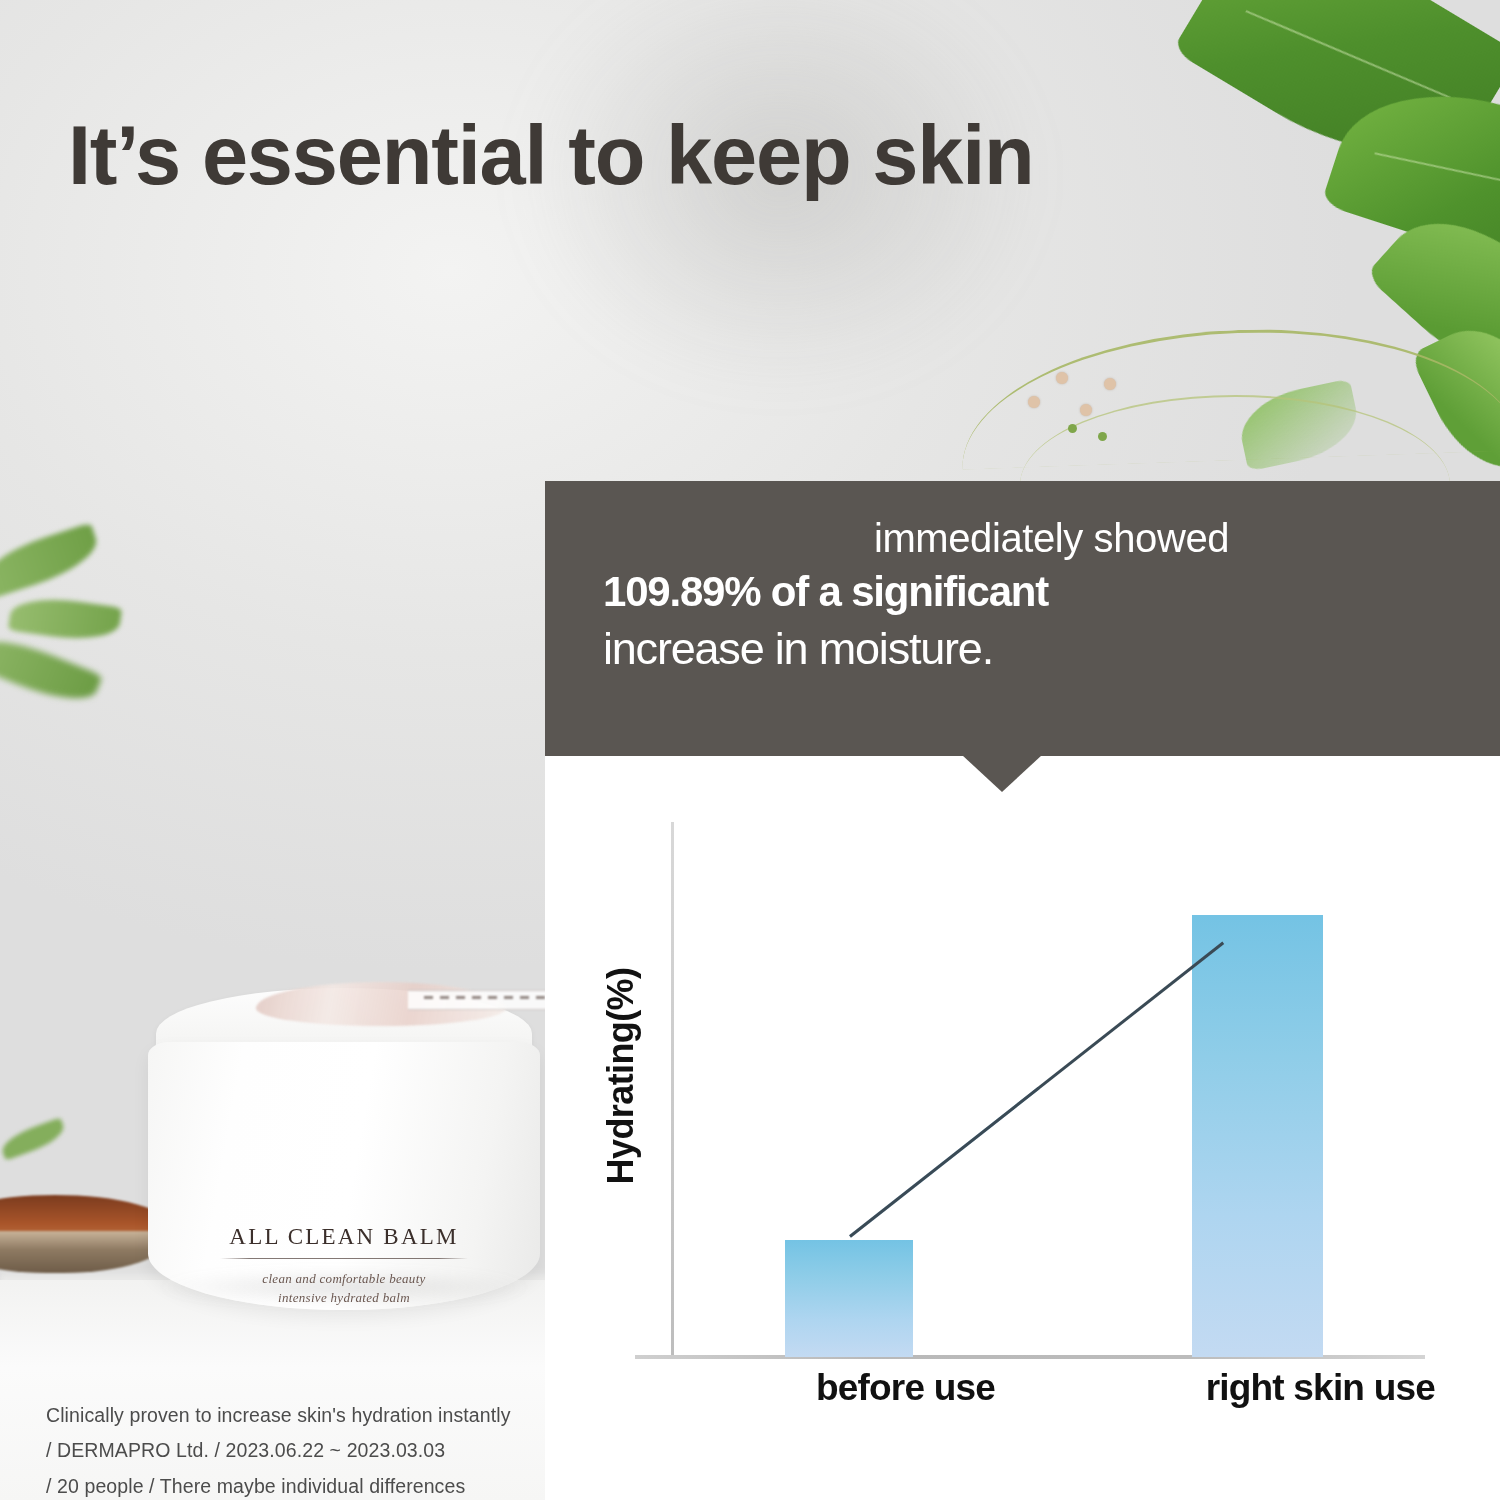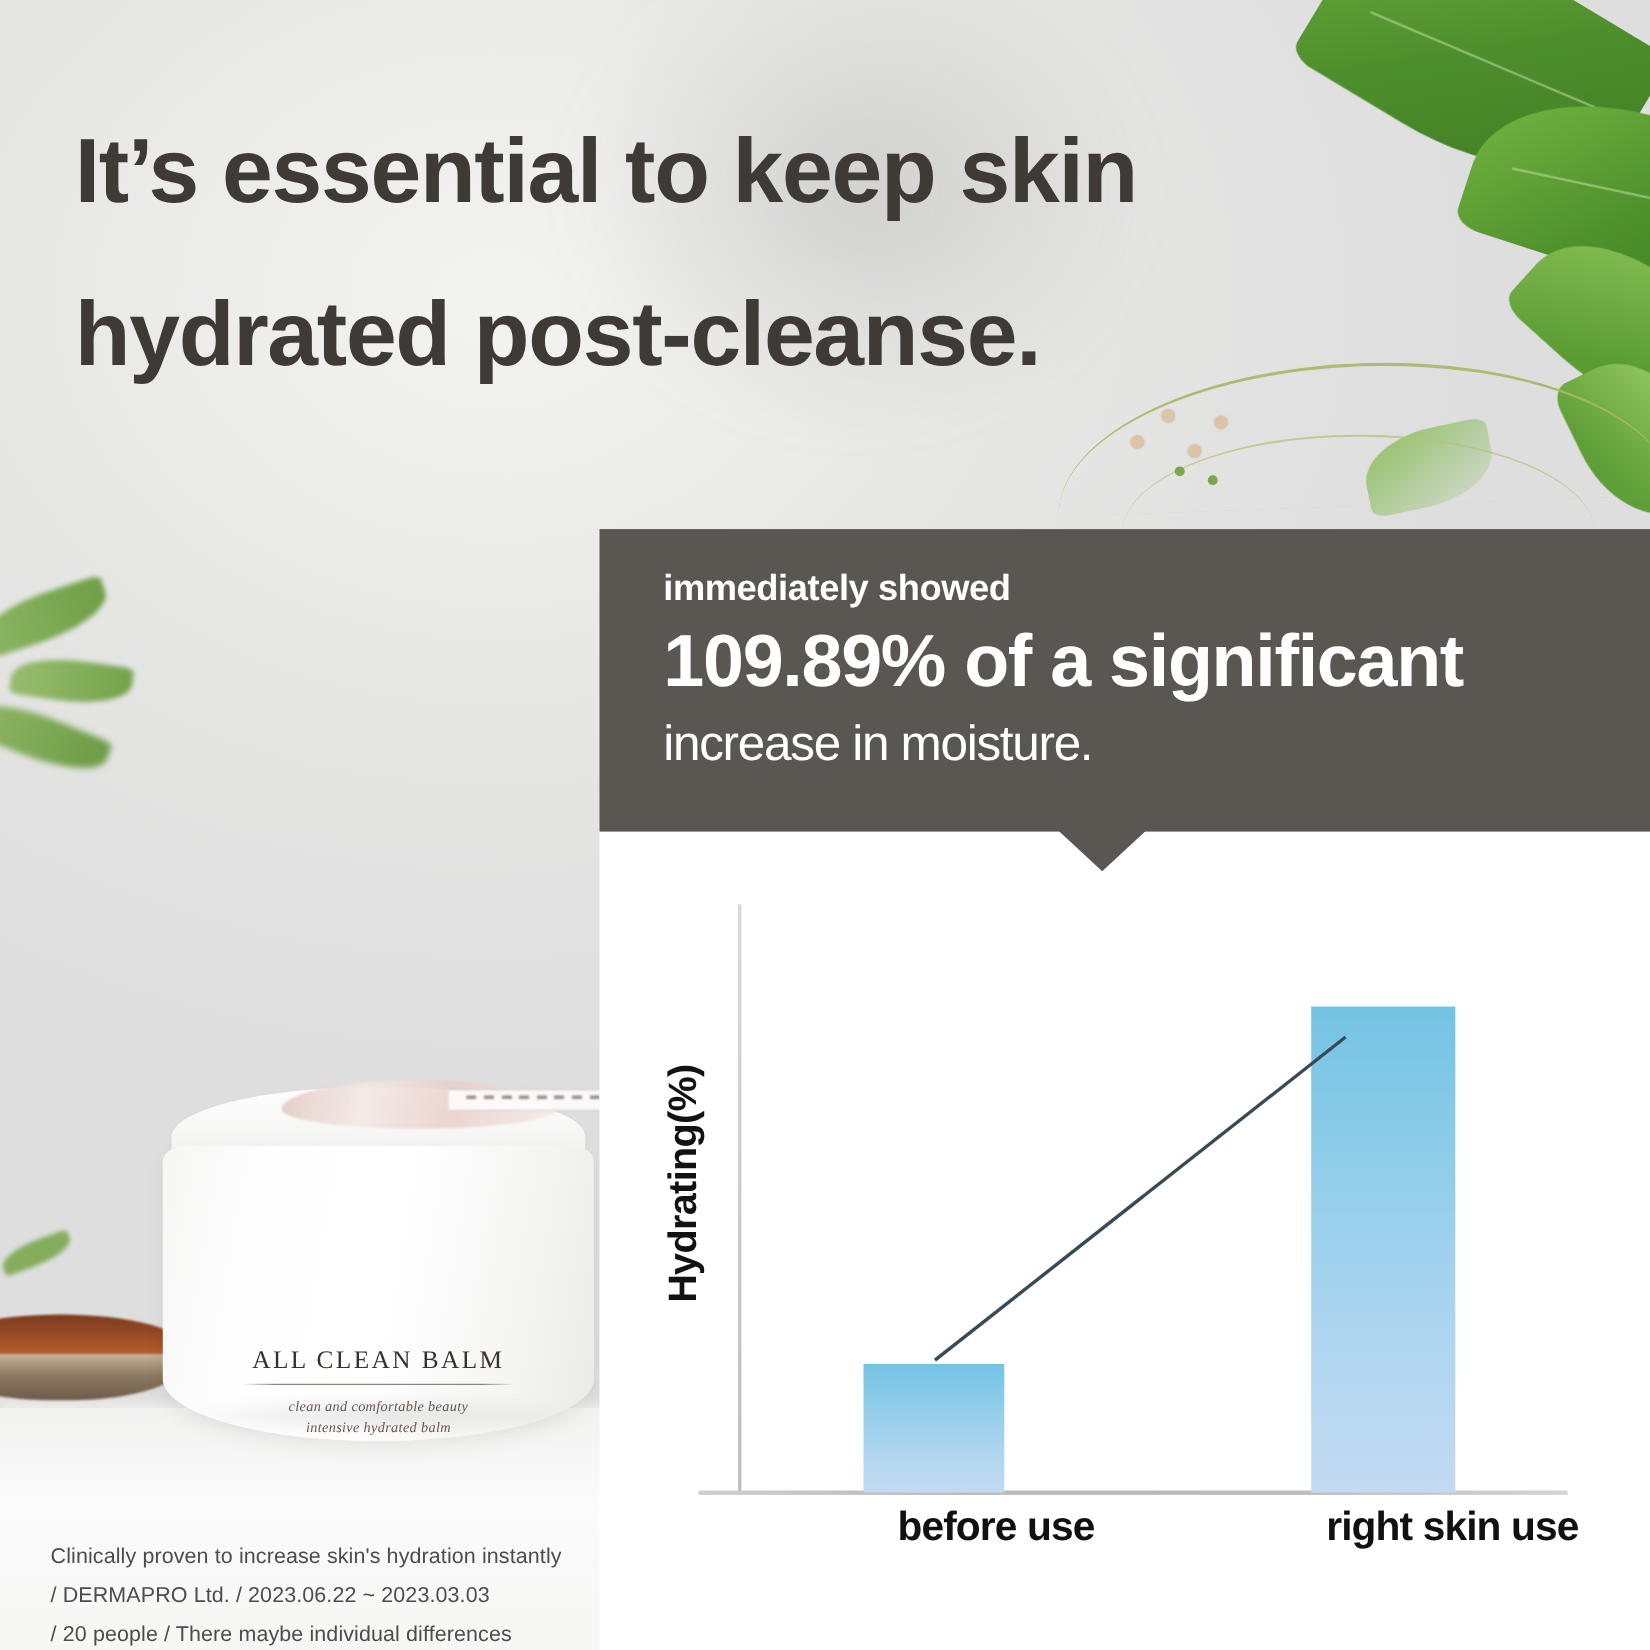--- a/index.html
+++ b/index.html
@@ -171,22 +171,22 @@
     background:#ffffff;
   }
 
   
   #callout {
     position:absolute; left:545px; top:481px; width:955px; height:275px;
     background:#5a5652;
     padding:34px 0 0 58px;
     color:#ffffff;
   }
-  #callout .line1 { font-size:33px; font-weight:700; letter-spacing:-.4px; line-height:1.18; }
-  #callout .line2 { font-size:67px; font-weight:700; letter-spacing:-1.2px; line-height:1.42; }
+  #callout .line1 { font-size:40px; font-weight:400; letter-spacing:-.4px; line-height:1.18;text-align:center; }
+  #callout .line2 { font-size:42px; font-weight:700; letter-spacing:-1.2px; line-height:1.42; }
   #callout .line3 { font-size:45px; font-weight:400; letter-spacing:-1.2px; line-height:1.18; }
   #callout-tail {
     position:absolute; left:962px; top:755px;
     width:0; height:0;
     border-left:40px solid transparent;
     border-right:40px solid transparent;
     border-top:37px solid #5a5652;
   }
 
   
@@ -290,21 +290,20 @@
           <div>clean and comfortable beauty</div>
           <div>intensive hydrated balm</div>
         </div>
       </div>
     </div>
   </div>
 </div>
 
 <div id="headline">
   <div>It’s essential to keep skin</div>
-  <div>hydrated post-cleanse.</div>
 </div>
 
 <div id="chart-panel"></div>
 
 <div id="chart">
   <div id="y-axis-line"></div>
   <div id="x-axis-line"></div>
 
   <div id="y-axis-label">Hydrating(%)</div>
 

